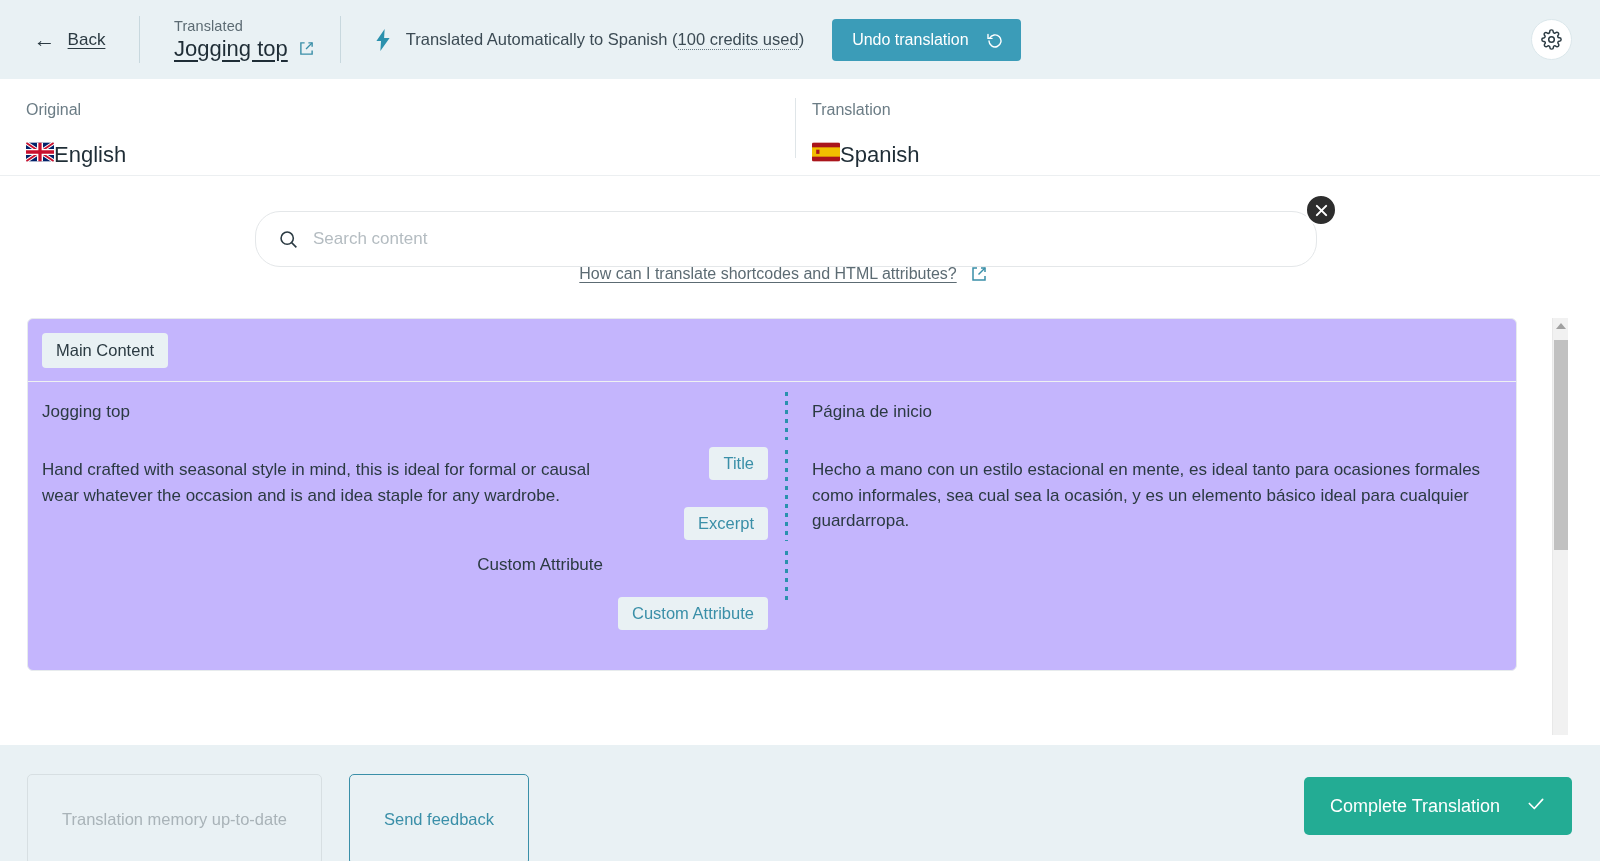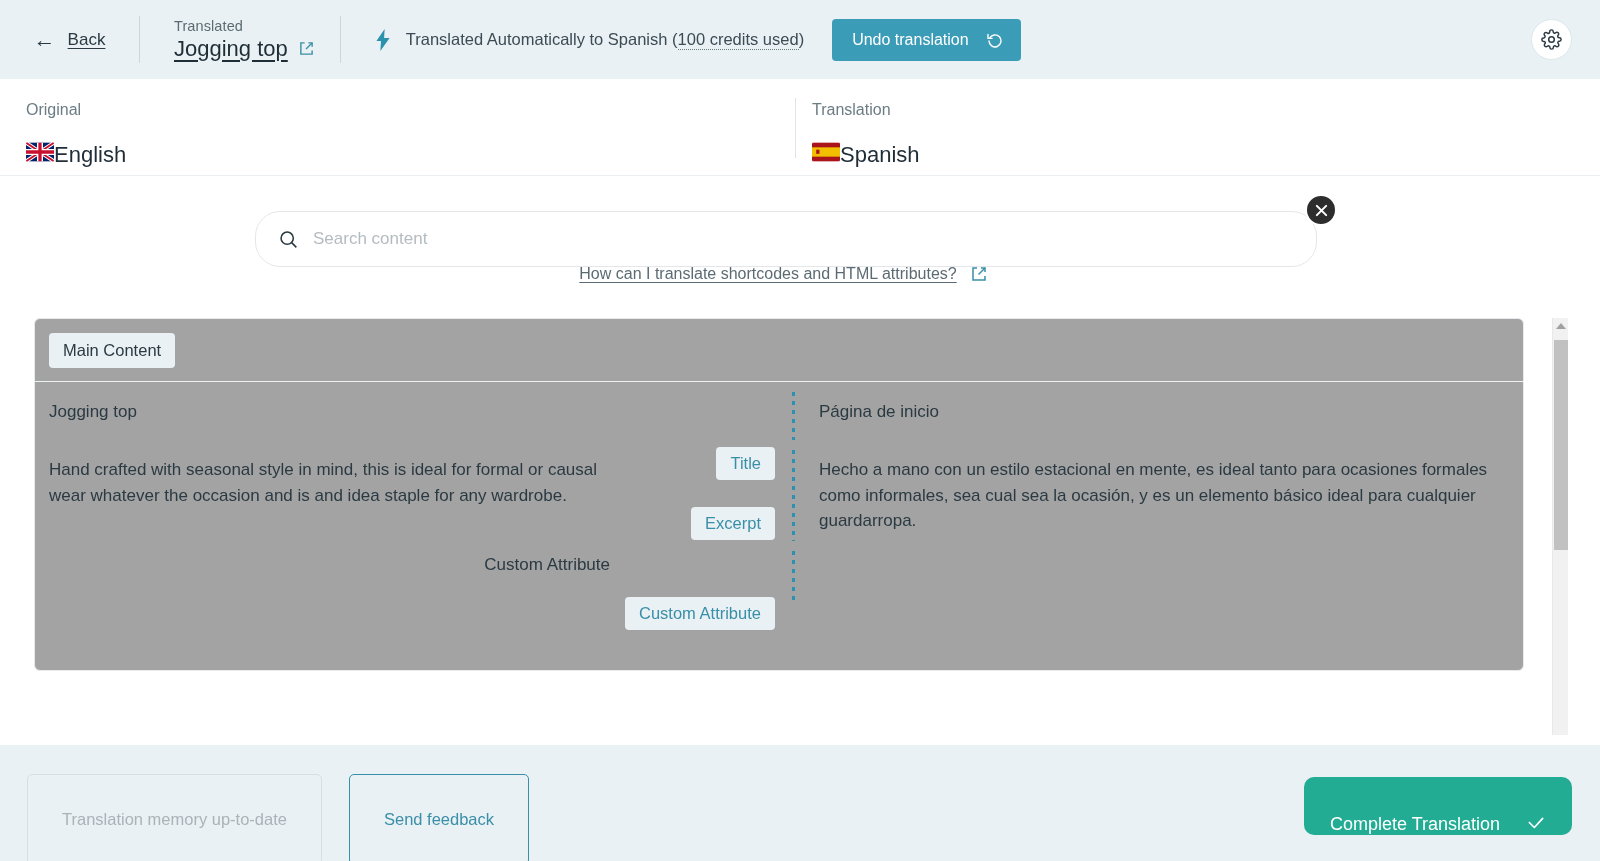--- a/index.html
+++ b/index.html
@@ -190,24 +190,24 @@
     text-decoration: underline;
     text-underline-offset: 3px;
     cursor: pointer;
   }
   .help-ext { width: 16px; height: 16px; color: #3a8fa8; display: inline-flex; }
   .help-ext svg { width: 100%; height: 100%; }
 
   
   .content-card {
     position: absolute;
-    top: 318px; left: 34px;
+    top: 318px; left: 27px;
     width: 1490px;
     height: 353px;
-    background: #a3a3a3;
+    background: #c4b5fd;
     border: 1px solid #e7ebed;
     border-radius: 6px;
     overflow: hidden;
   }
   .section-chip-row {
     height: 63px;
     display: flex;
     align-items: center;
     padding-left: 14px;
     border-bottom: 1px solid #eef1f2;
@@ -345,25 +345,25 @@
     cursor: pointer;
   }
 
   .complete-btn {
     position: absolute;
     right: 28px; top: 32px;
     width: 268px; height: 58px;
     background: #23ac94;
     color: #ffffff;
     border: none;
-    border-radius: 10px;
+    border-radius: 5px;
     font-size: 18px;
     font-family: "Liberation Sans", sans-serif;
     display: flex;
-    align-items: flex-end;
+    align-items: center;
     justify-content: center;
     gap: 26px;
     cursor: pointer;
   }
   .complete-btn svg { width: 20px; height: 20px; }
 </style>
 </head>
 <body>
 
 <div class="topbar">

